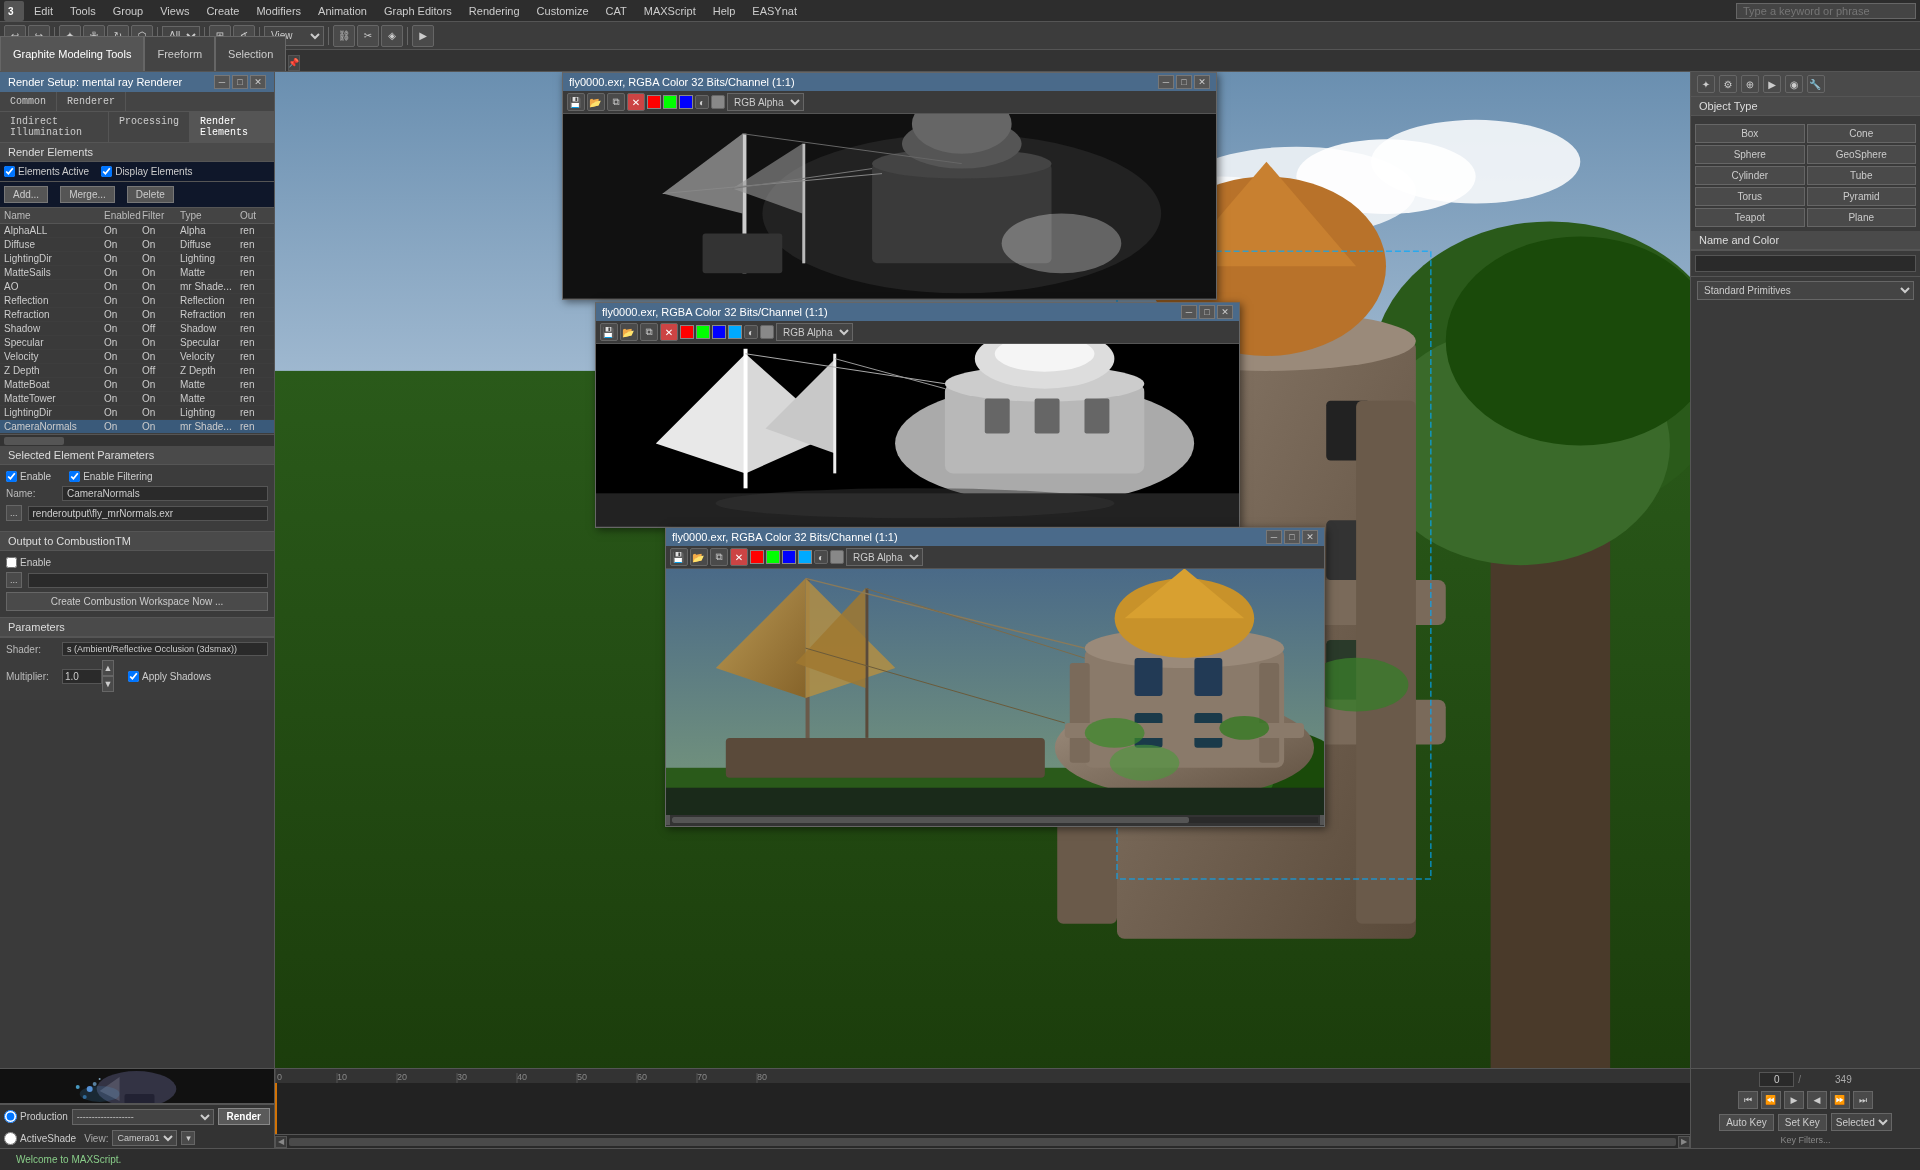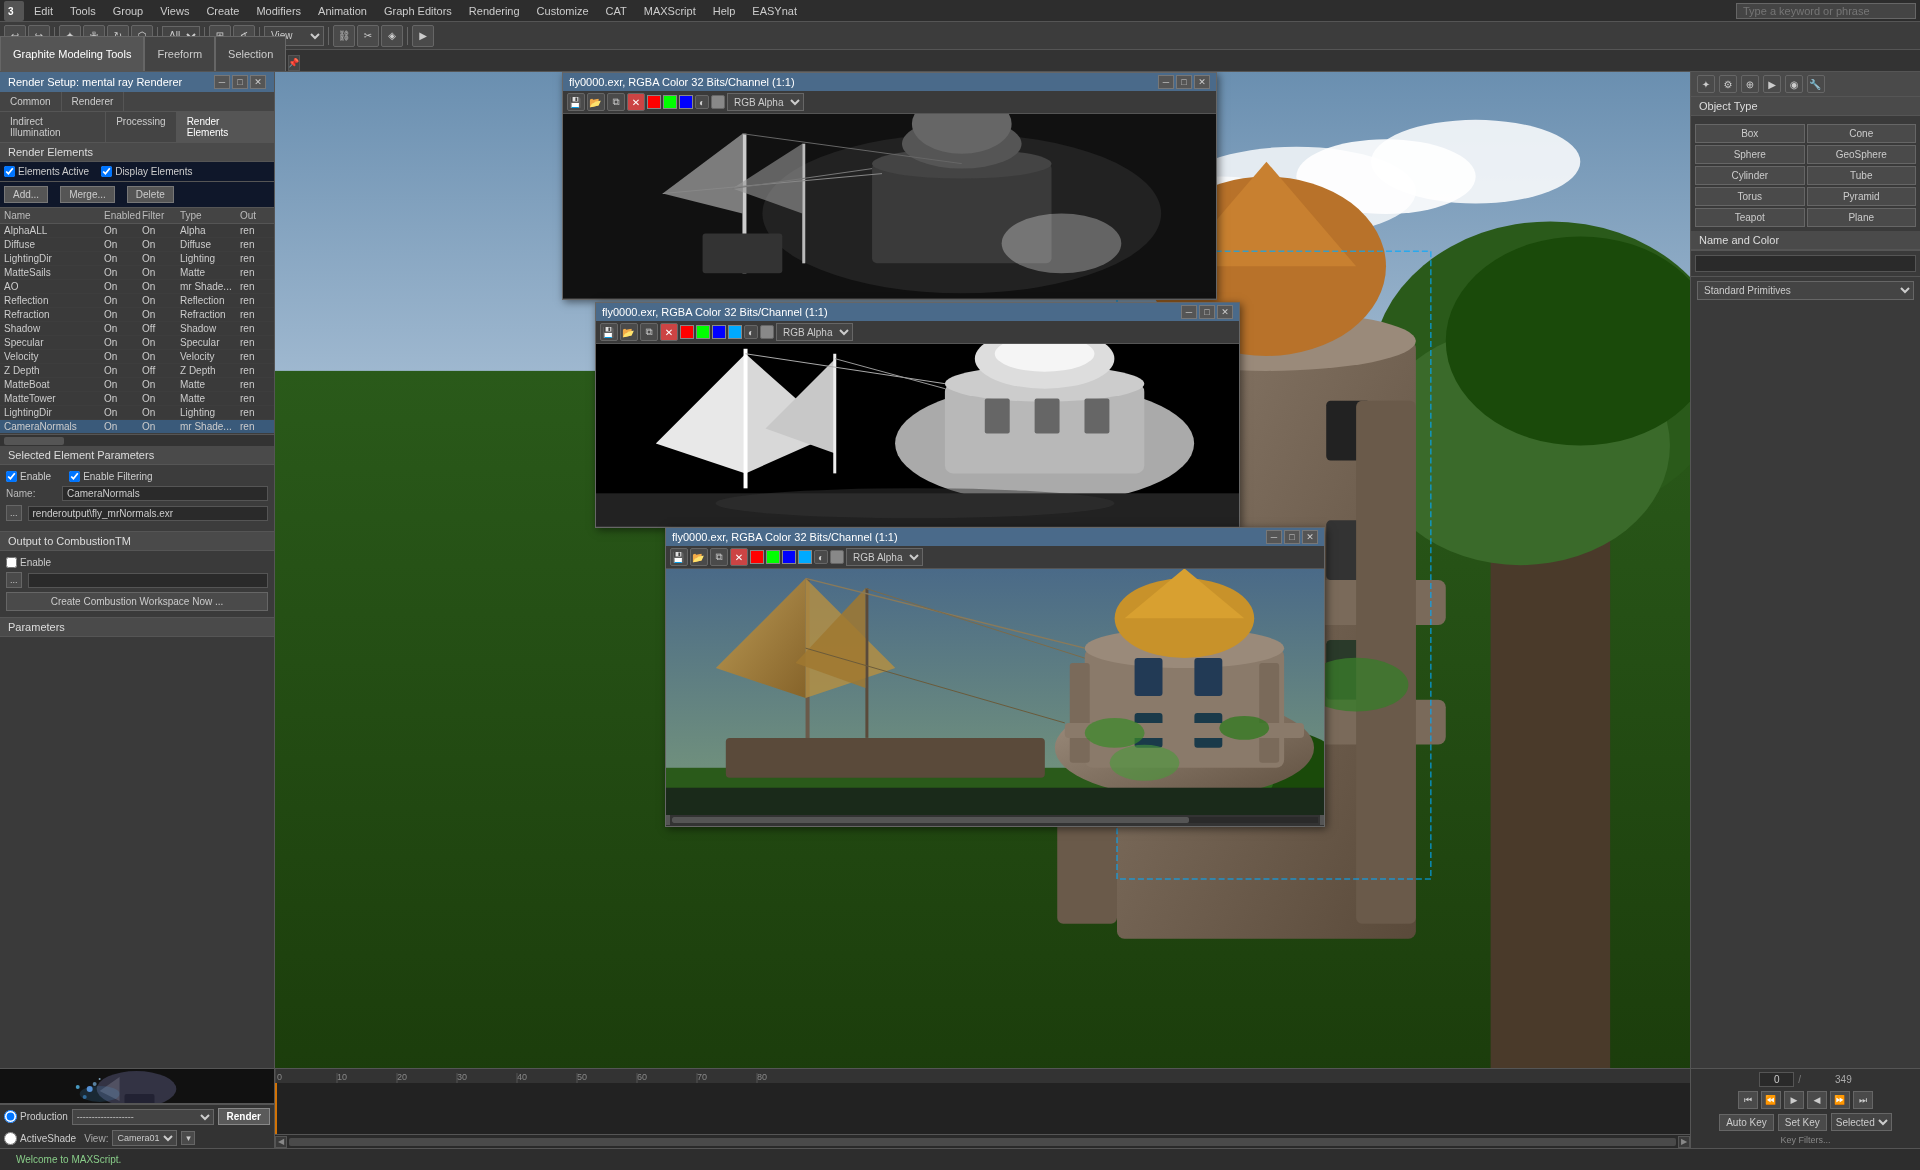--- a/index.html
+++ b/index.html
@@ -144,20 +144,21 @@
       font-size: 11px;
       color: #fff;
       display: flex;
       align-items: center;
       justify-content: space-between;
     }
     .panel-tabs {
       display: flex;
       background: #444;
       border-bottom: 1px solid #555;
+      font-family: Liberation Mono, monospace;
     }
     .panel-tab {
       padding: 4px 10px;
       font-size: 10px;
       cursor: pointer;
       color: #ccc;
       border-right: 1px solid #555;
     }
     .panel-tab.active {
       background: #555;
@@ -775,20 +776,40 @@
       <div class="param-row">
         <button style="background:#4a4a4a;border:1px solid #666;color:#ccc;font-size:9px;cursor:pointer;padding:2px 3px;">...</button>
         <input class="param-input" type="text" style="">
       </div>
       <button class="combustion-btn">Create Combustion Workspace Now ...</button>
     </div>
 
     <div class="section-header">
       <span>Parameters</span>
     </div>
+    <div class="parameters-section">
+      <div class="param-row">
+        <span class="param-label">Shader:</span>
+        <input class="param-input" type="text" id="shader-input" style="font-size: 9px;" value="s (Ambient/Reflective Occlusion (3dsmax))">
+      </div>
+      <div class="param-row">
+        <span class="param-label">Multiplier:</span>
+        <div class="spinbox">
+          <input type="text" id="multiplier-input" value="1.0" style="">
+          <div style="display:flex;flex-direction:column;">
+            <div class="spinbox-btn">▲</div>
+            <div class="spinbox-btn">▼</div>
+          </div>
+        </div>
+        <label class="check-label" style="margin-left:8px">
+          <input type="checkbox" checked="" style="">
+          <span>Apply Shadows</span>
+        </label>
+      </div>
+    </div>
 
     <div style="flex:1;"></div>
     <div style="padding:4px 6px; border-top:1px solid #555; background:#3a3a3a; display:flex; flex-direction:column; gap:4px;">
       <div class="render-mode-row">
         <label class="check-label">
           <input type="radio" name="rendermode" checked="" style="">
           <span>Production</span>
         </label>
         <select class="render-mode-select" style="margin-left:4px; flex:1;" id="presets-select">
           <option>-------------------</option>

